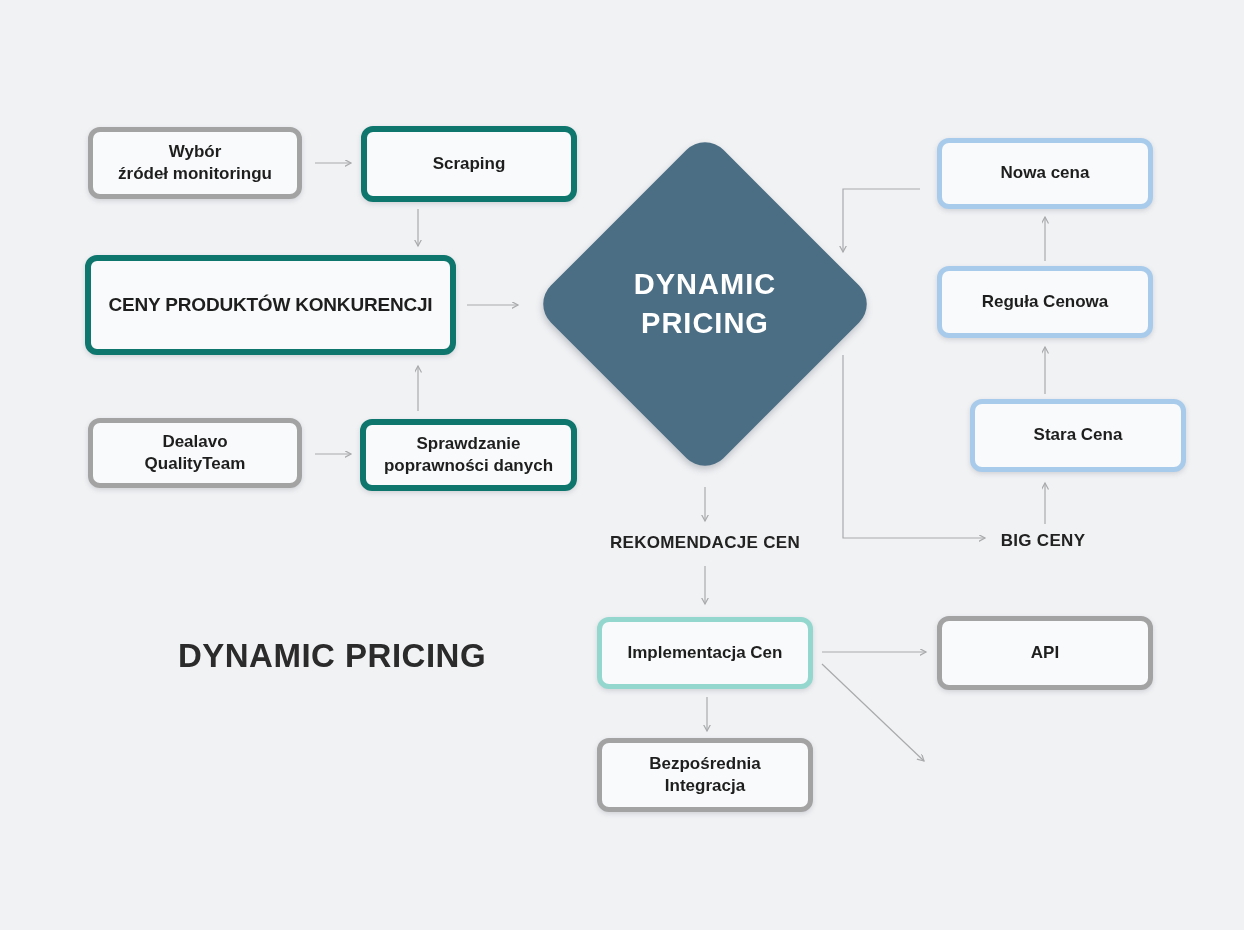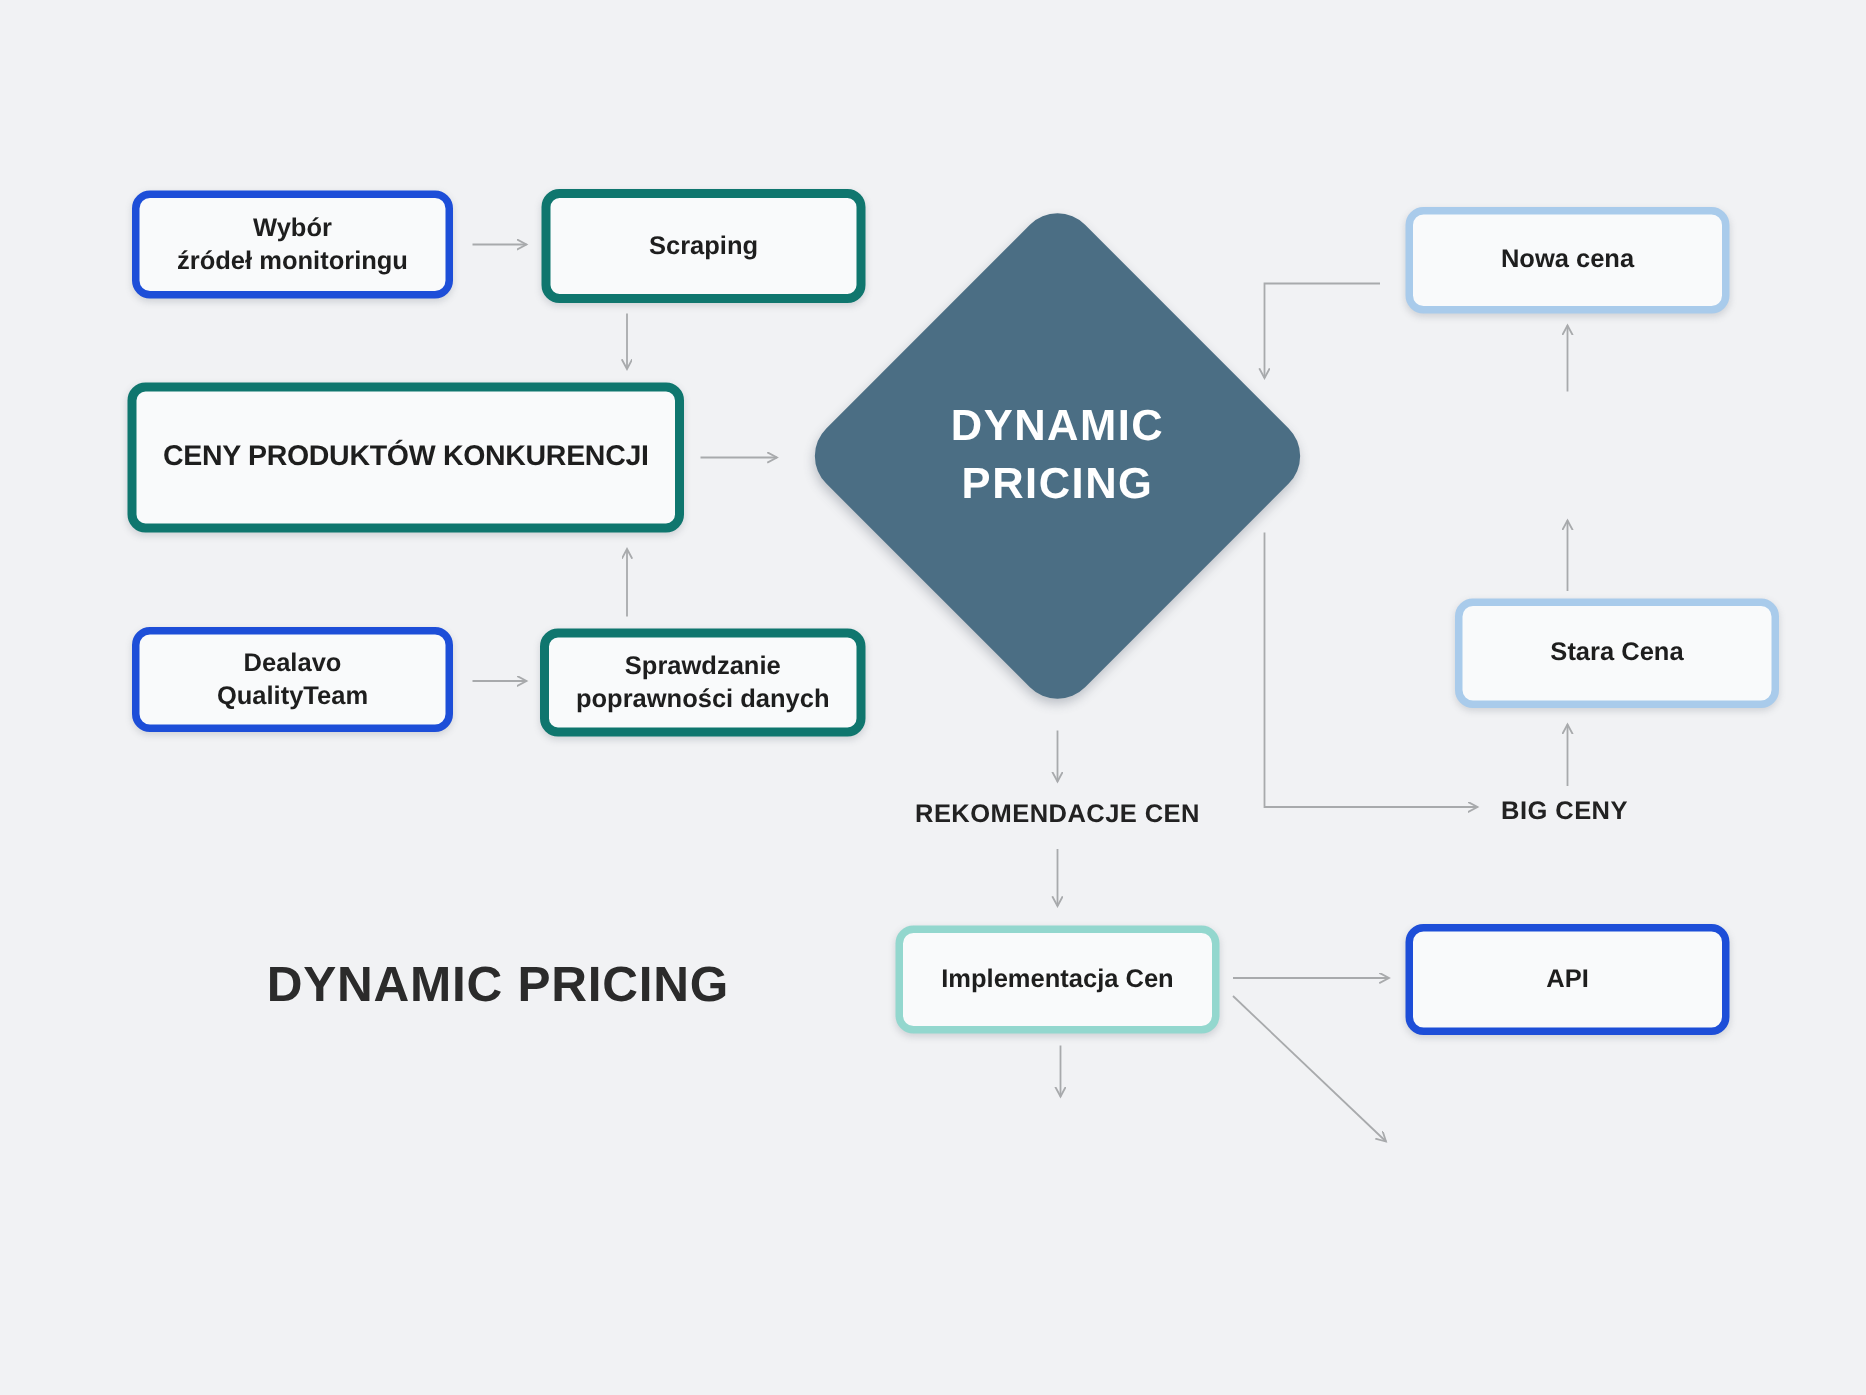--- a/index.html
+++ b/index.html
@@ -31,21 +31,21 @@
     text-align: center;
     border-radius: 12px;
     box-shadow: 0 2px 5px rgba(90,100,115,0.22);
     color: #1E1E1E;
     font-weight: bold;
     font-size: 17px;
     line-height: 1.32;
     white-space: pre-line;
     padding: 4px 10px;
   }
-  .b-orange { border: 5px solid #1d4ed8; }
+  .b-orange { border: 5px solid #a3a3a3; }
   .b-dark   { border: 6px solid #0f766e; }
   .b-light  { border: 5px solid #A9CBEB; }
   .b-teal   { border: 5px solid #93D7CE; }
 
   .diamond {
     position: absolute;
     left: 583px; top: 182px;
     width: 244px; height: 244px;
     background: #4B6E84;
     border-radius: 26px;
@@ -170,28 +170,35 @@
 QualityTeam</span>
   </div>
   <div class="node b-dark n-sprawdzanie">
     <span>Sprawdzanie
 poprawności danych</span>
   </div>
 
   <div class="node b-light n-nowa">
     <span>Nowa cena</span>
   </div>
+  <div class="node b-light n-regula">
+    <span>Reguła Cenowa</span>
+  </div>
   <div class="node b-light n-stara">
     <span>Stara Cena</span>
   </div>
 
   <div class="node b-teal n-implementacja">
     <span>Implementacja Cen</span>
   </div>
   <div class="node b-orange n-api">
     <span>API</span>
+  </div>
+  <div class="node b-orange n-bezposrednia">
+    <span>Bezpośrednia
+Integracja</span>
   </div>
 
   <div class="free-label l-rekomendacje">REKOMENDACJE CEN</div>
   <div class="free-label l-bigdata">BIG CENY</div>
   <div class="big-title l-title">DYNAMIC PRICING</div>
 
 </div>
 
 </body></html>

